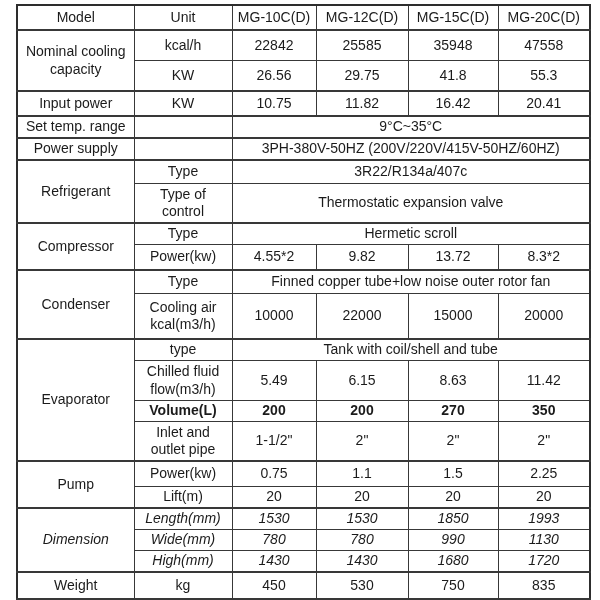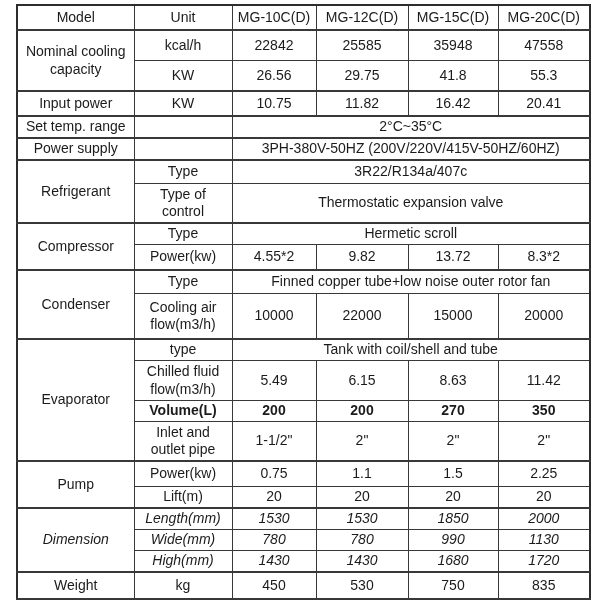--- a/index.html
+++ b/index.html
@@ -110,21 +110,21 @@
         <td>KW</td>
         <td>10.75</td>
         <td>11.82</td>
         <td>16.42</td>
         <td>20.41</td>
       </tr>
 
       <tr class="r5 sec">
         <td>Set temp. range</td>
         <td></td>
-        <td colspan="4">2°C~35°C</td>
+        <td colspan="4">9°C~35°C</td>
       </tr>
 
       <tr class="r6 sec">
         <td>Power supply</td>
         <td></td>
         <td colspan="4">3PH-380V-50HZ  (200V/220V/415V-50HZ/60HZ)</td>
       </tr>
 
       <tr class="r7 sec">
         <td rowspan="2">Refrigerant</td>
@@ -148,21 +148,21 @@
         <td>13.72</td>
         <td>8.3*2</td>
       </tr>
 
       <tr class="r11 sec">
         <td rowspan="2">Condenser</td>
         <td>Type</td>
         <td colspan="4">Finned copper tube+low noise outer rotor fan</td>
       </tr>
       <tr class="r12">
-        <td>Cooling air flow(m3/h)</td>
+        <td>Cooling air kcal(m3/h)</td>
         <td>10000</td>
         <td>22000</td>
         <td>15000</td>
         <td>20000</td>
       </tr>
 
       <tr class="r13 sec">
         <td rowspan="4">Evaporator</td>
         <td>type</td>
         <td colspan="4">Tank with coil/shell and tube</td>
@@ -204,21 +204,21 @@
         <td>20</td>
         <td>20</td>
       </tr>
 
       <tr class="r19 sec">
         <td rowspan="3">Dimension</td>
         <td>Length(mm)</td>
         <td>1530</td>
         <td>1530</td>
         <td>1850</td>
-        <td>2000</td>
+        <td>1993</td>
       </tr>
       <tr class="r20">
         <td>Wide(mm)</td>
         <td>780</td>
         <td>780</td>
         <td>990</td>
         <td>1130</td>
       </tr>
       <tr class="r21">
         <td>High(mm)</td>

